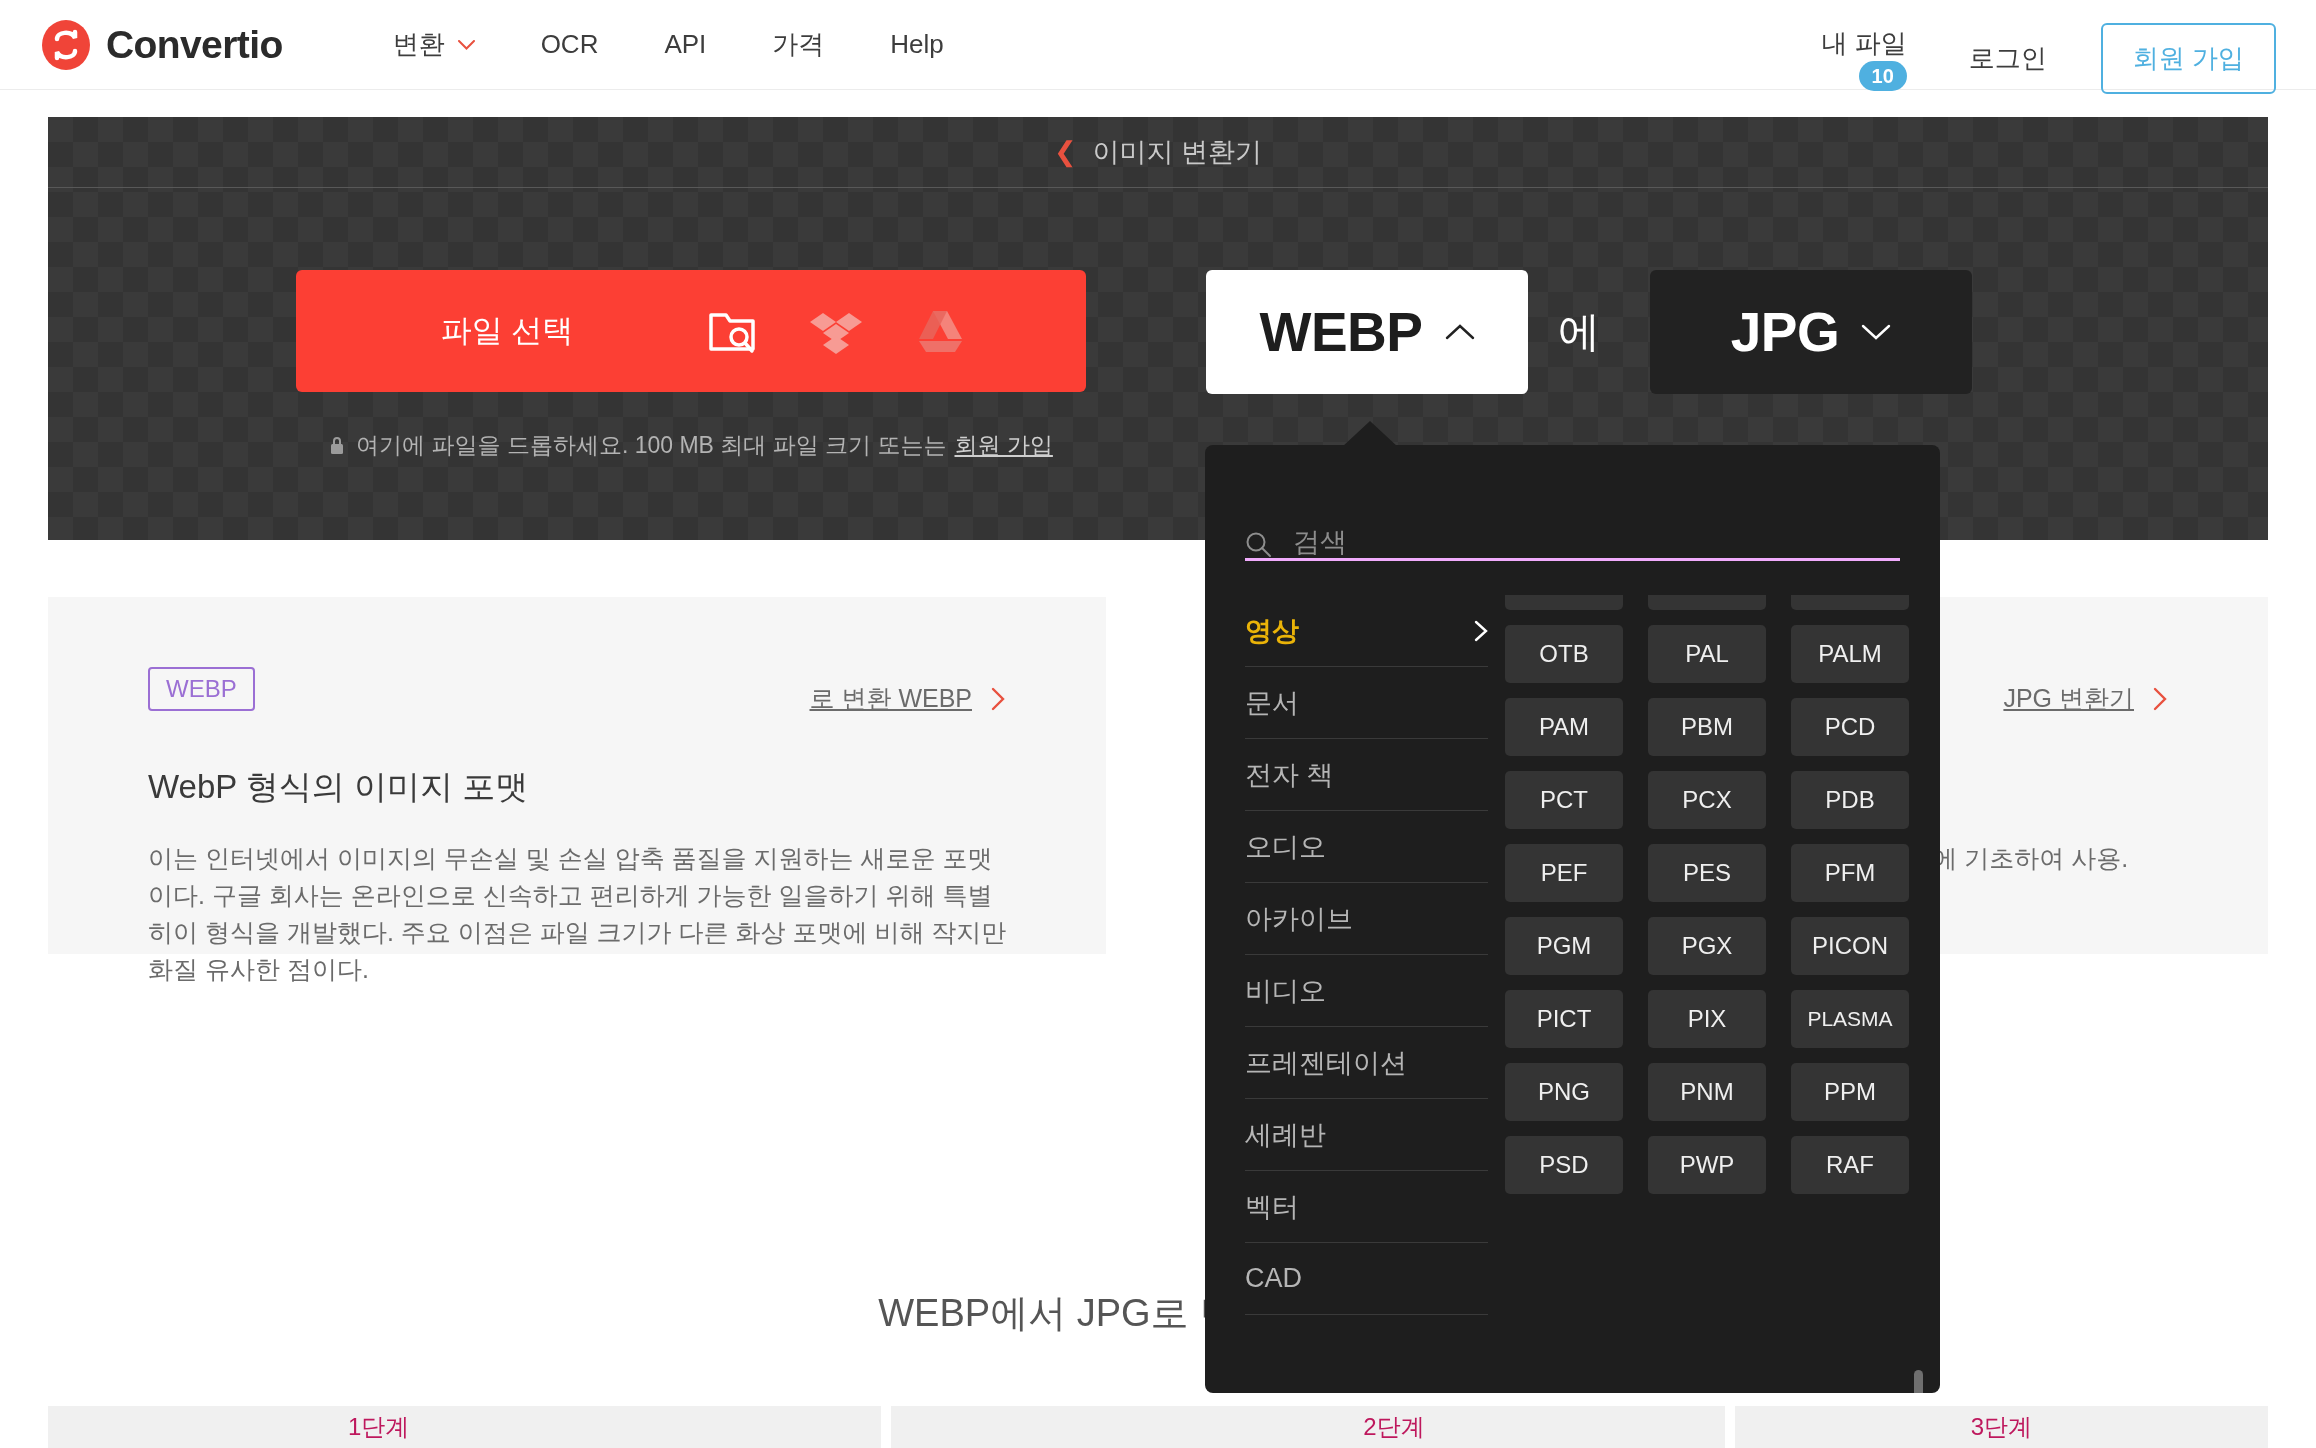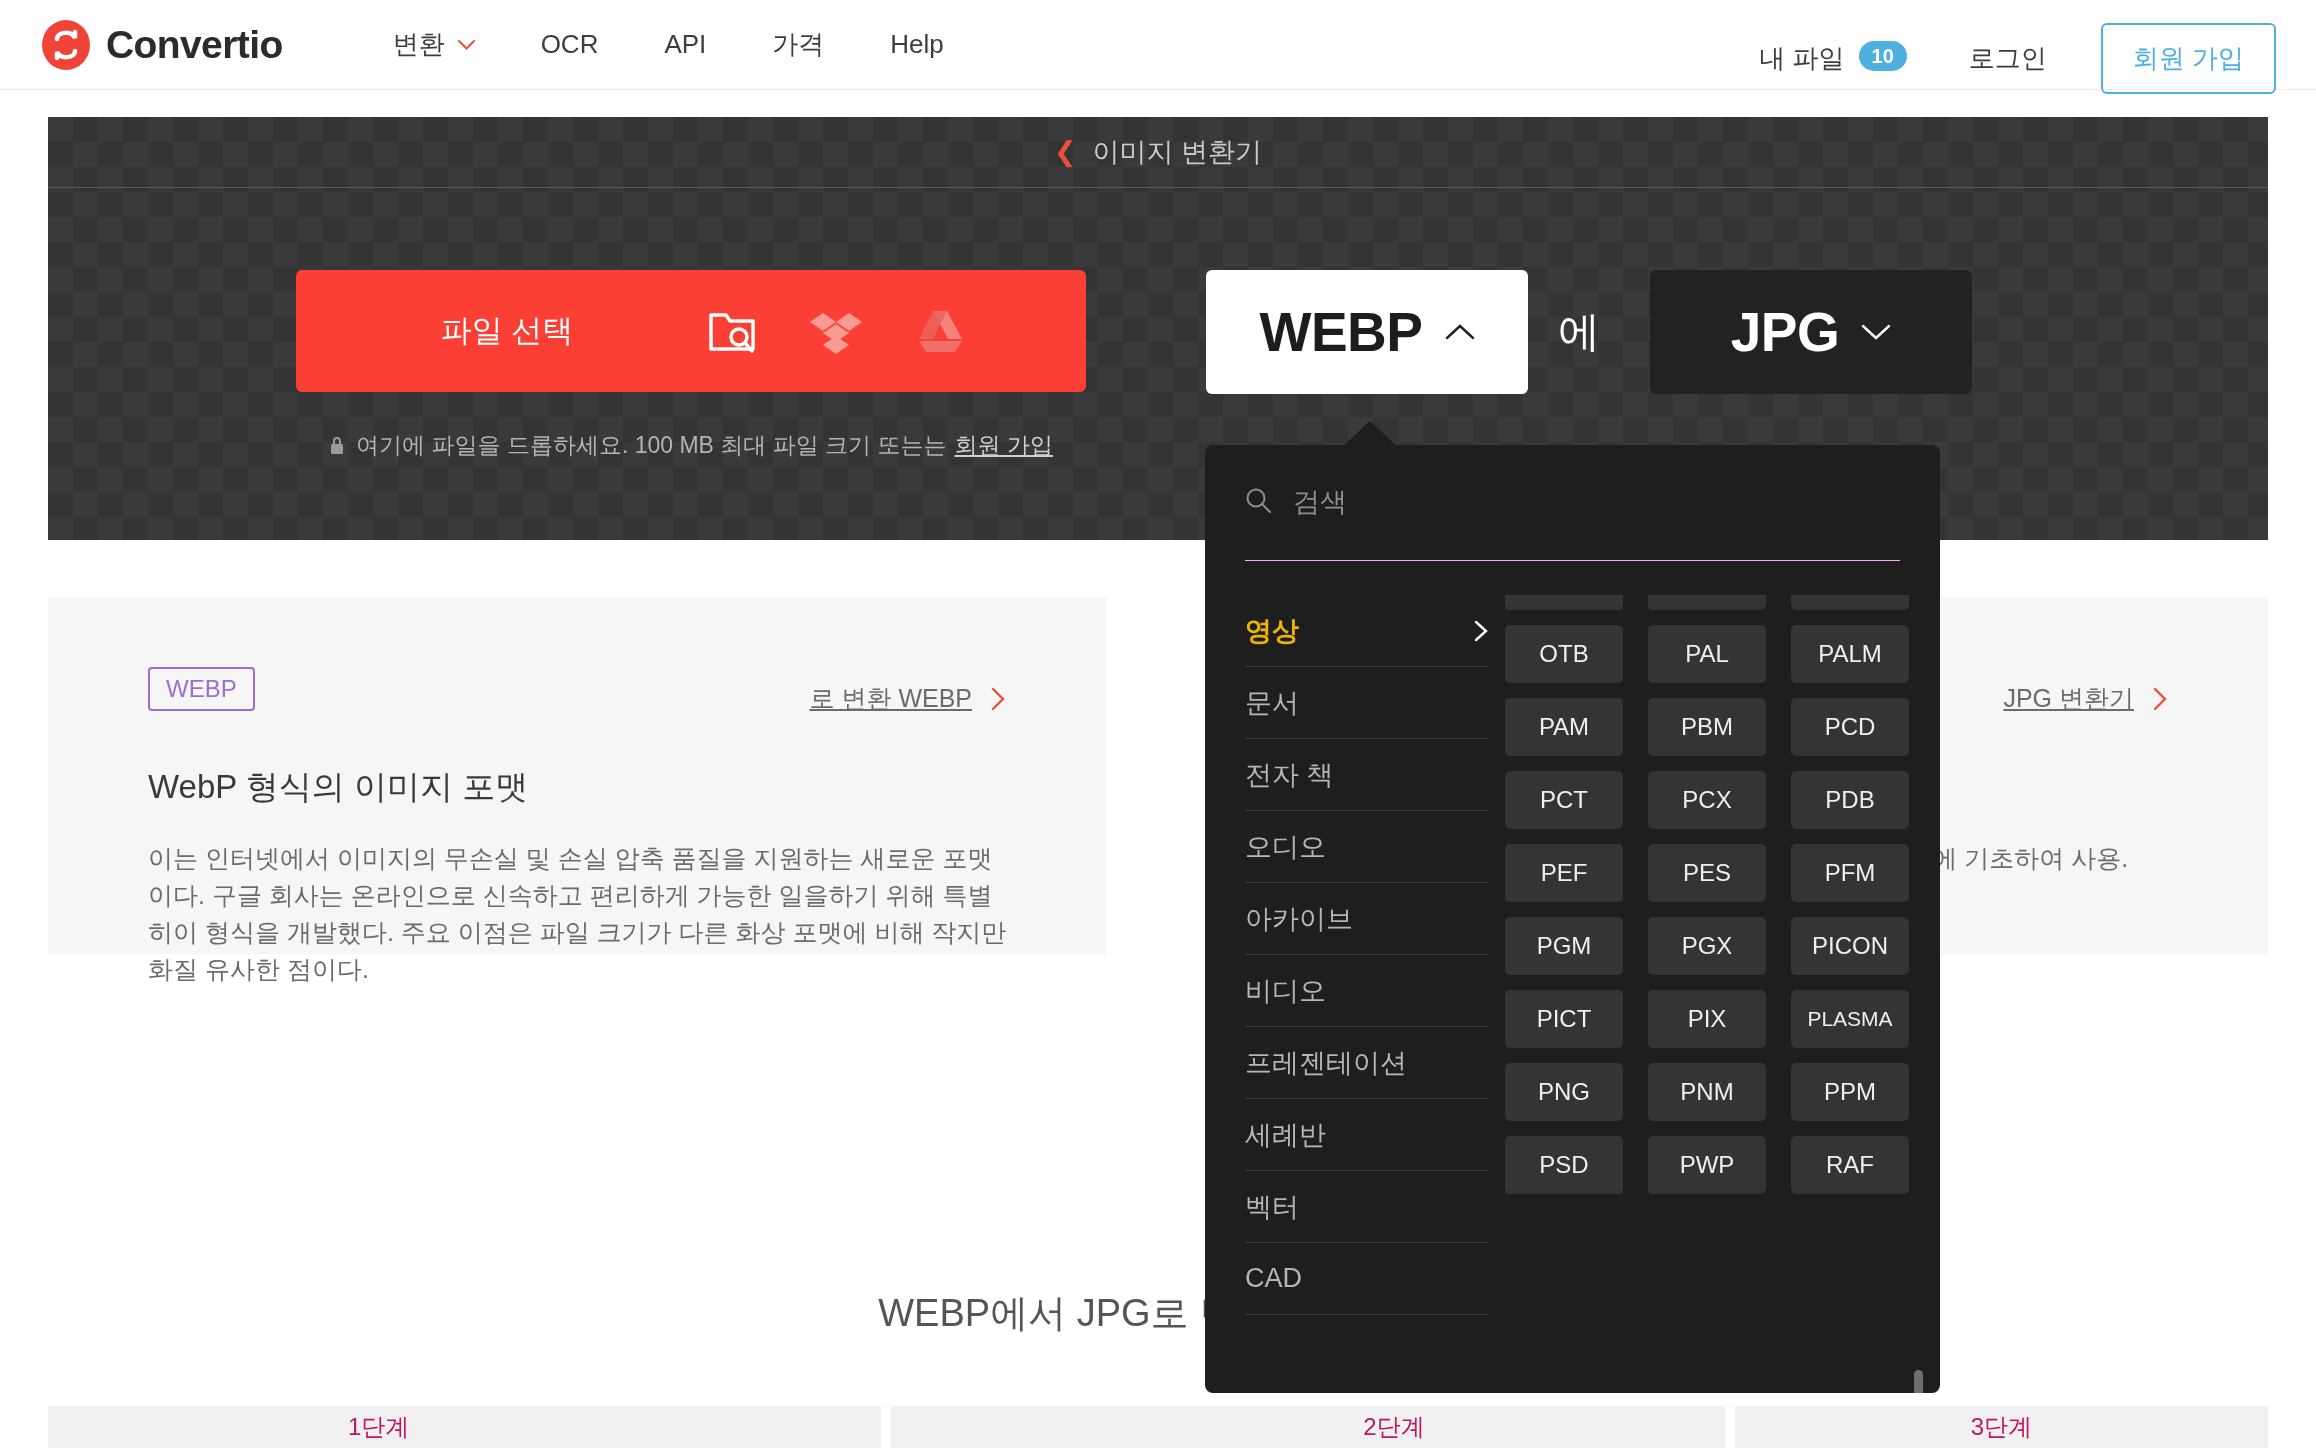--- a/index.html
+++ b/index.html
@@ -29,21 +29,21 @@
     display: flex; align-items: center; cursor: pointer; white-space: nowrap;
   }
   .nav-item:last-child { margin-right: 11px; }
   .caret-red {
     display: inline-block; margin-left: 13px; width: 17px; height: 10px;
   }
   .header-right {
     position: absolute; right: 40px; top: 0; height: 117px;
     display: flex; align-items: center;
   }
-  .myfiles { font-size: 26px; color: #3d3d3d; display: flex; align-items: flex-start; cursor: pointer; }
+  .myfiles { font-size: 26px; color: #3d3d3d; display: flex; align-items: flex-end; cursor: pointer; flex-direction: column; }
   .badge {
     background: #4fb0e0; color: #fff; border-radius: 999px;
     font-size: 20px; font-weight: bold; padding: 5px 13px;
     margin-left: 14px; line-height: 1;
   }
   .login { font-size: 26px; color: #3d3d3d; margin-left: 62px; cursor: pointer; }
   .signup-btn {
     margin-left: 54px; border: 2px solid #4fb0e0; color: #4fb0e0;
     font-size: 26px; border-radius: 6px; padding: 16px 30px; cursor: pointer;
     background: transparent; white-space: nowrap;
@@ -116,21 +116,21 @@
     position: absolute; left: 1205px; top: 445px; width: 735px; height: 948px;
     background: #1e1e1e; border-radius: 8px; z-index: 60; overflow: hidden;
   }
   .dd-arrow {
     position: absolute; left: 1342px; top: 421px; width: 0; height: 0;
     border-left: 28px solid transparent; border-right: 28px solid transparent;
     border-bottom: 26px solid #1e1e1e; z-index: 61;
   }
   .dd-search {
     position: absolute; left: 40px; top: 42px; width: 655px; height: 74px;
-    display: flex; align-items: flex-start; border-bottom: 1px solid #f0abfc;
+    display: flex; align-items: flex-end; border-bottom: 3px solid #f0abfc;
   }
   .search-icon { width: 27px; height: 27px; flex: 0 0 27px; }
   .dd-search-input {
     background: transparent; border: 0; outline: none;
     color: #cfcfcf; font-size: 27px; margin-left: 21px;
     font-family: "Liberation Sans", sans-serif; width: 560px;
   }
   .dd-search-input::placeholder { color: #8d8d8d; }
 
   .dd-cats {

